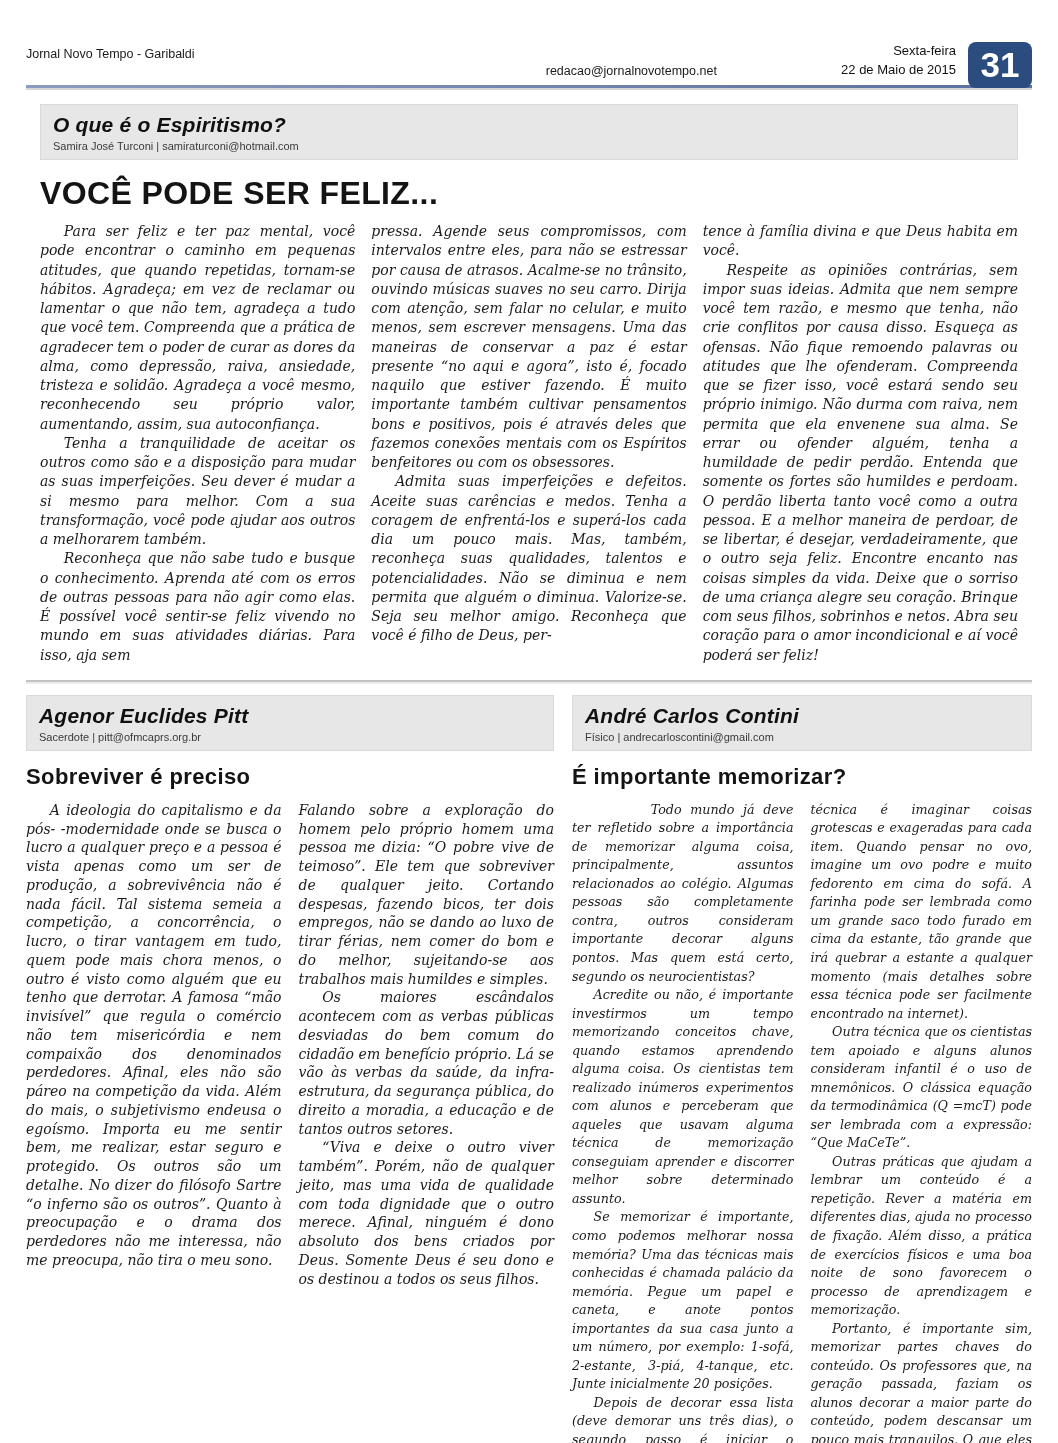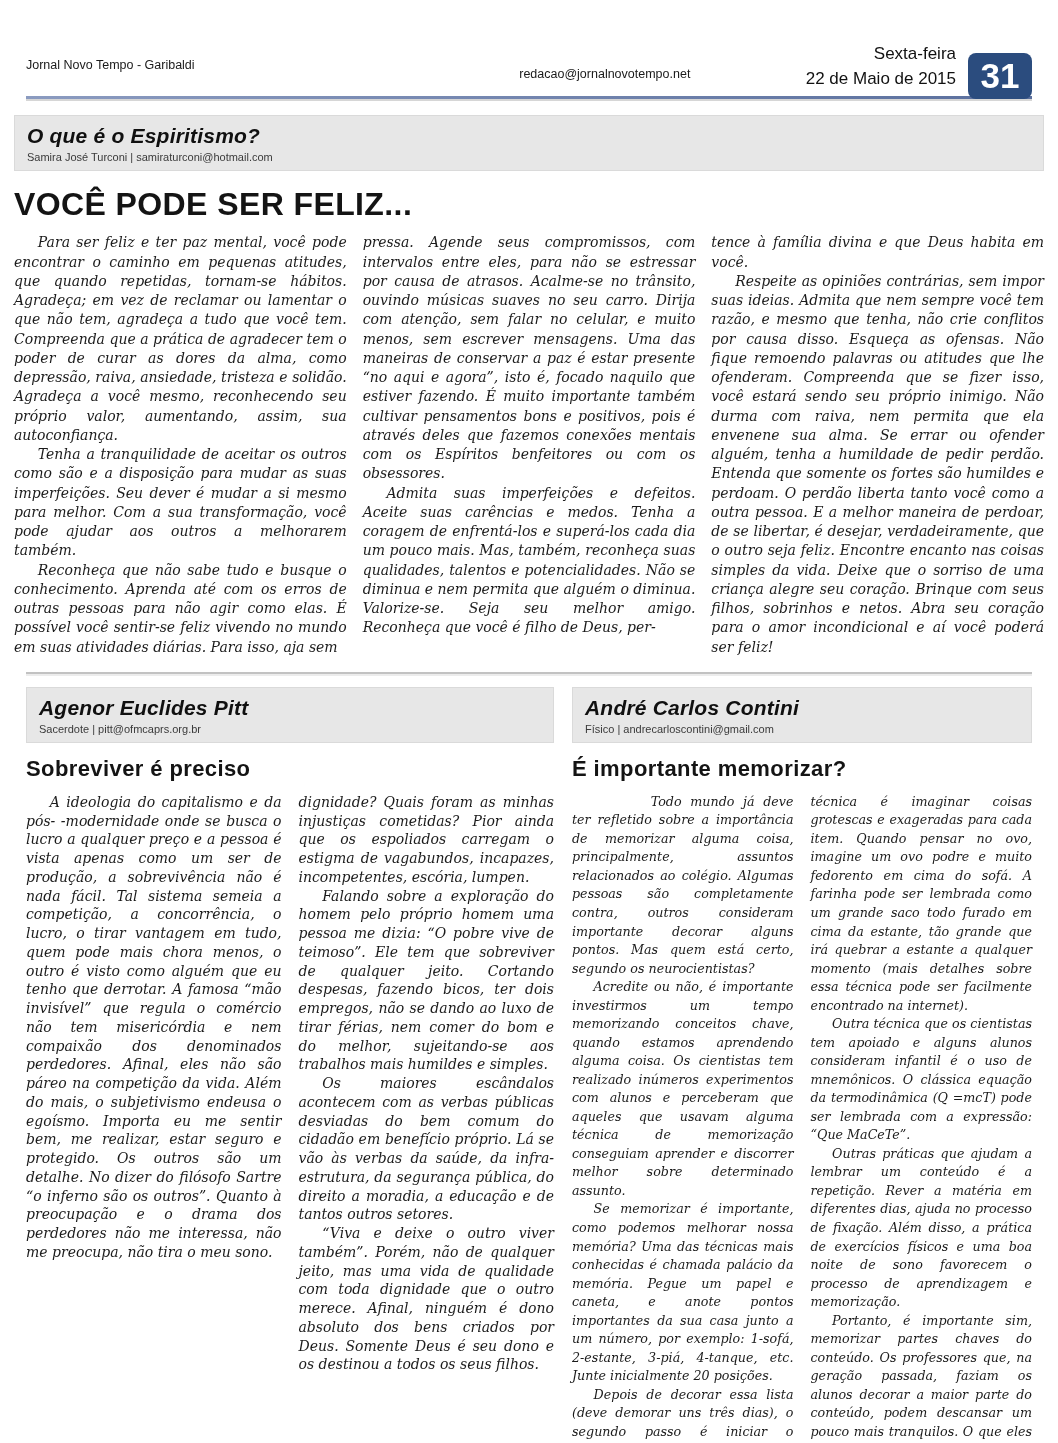--- a/index.html
+++ b/index.html
@@ -7,41 +7,41 @@
     --ad-green:#1ea35a; --ad-blue:#1f8ad0; --brand-green:#2e8b34;
   }
   *{box-sizing:border-box;}
   html,body{margin:0;padding:0;background:#ffffff;}
   .page{width:1058px;height:1443px;background:#fff;position:relative;overflow:hidden;
         font-family:"Liberation Sans",sans-serif;color:#1c1c1c;}
 
   
   .masthead{margin:0 26px;padding-top:42px;display:flex;align-items:flex-end;gap:12px;}
   .mast-pub{flex:1;font-size:12.5px;color:#1a1a1a;padding-bottom:24px;}
-  .mast-mail{flex:1;text-align:center;font-size:12.5px;color:#1a1a1a;padding-bottom:15px;margin-top:19px;}
-  .mast-date{text-align:right;font-size:17px;line-height:1.45;color:#111;padding-bottom:5px;}
+  .mast-mail{flex:1;text-align:center;font-size:12.5px;color:#1a1a1a;padding-bottom:7px;margin-top:19px;}
+  .mast-date{text-align:right;font-size:13px;line-height:1.45;color:#111;padding-bottom:5px;}
   .page-badge{width:64px;height:46px;background:var(--badge-navy);color:#fff;
               display:flex;align-items:center;justify-content:center;
               font-size:35px;font-weight:bold;margin-bottom:-3px;border-radius:8px;}
   .rule-blue{margin:0 26px;height:3px;background:linear-gradient(90deg,#8b9bc0,var(--rule-blue));
              box-shadow:0 2px 0 #d6d6d6;}
 
   
   .kicker-box{background:#e7e7e7;border:1px solid #dadada;padding:8px 12px 7px;}
   .kicker-title{font-size:21px;font-weight:bold;font-style:italic;color:#101010;letter-spacing:.2px;}
   .kicker-byline{font-size:11px;color:#3a3a3a;margin-top:3px;}
   .headline{font-weight:bold;color:#141414;letter-spacing:.4px;}
   .body-col{flex:1;text-align:justify;font-family:"DejaVu Serif",serif;font-style:italic;color:#1b1b1b;}
   .body-col p{margin:0;text-indent:1.7em;}
   .body-col.cont p:first-child{text-indent:0;}
   .body-col.deep p:first-child{text-indent:6.2em;}
   .rule-gray{height:2px;background:#c2c2c2;box-shadow:0 2px 0 #ececec;}
 
   
-  .sec-espiritismo{margin:16px 14px 0;}
+  .sec-espiritismo{margin:16px 40px 0;}
   .sec-espiritismo .headline{font-size:32px;margin:15px 0 10px;}
   .cols3{display:flex;gap:16px;}
   .cols3 .body-col{font-size:14px;line-height:1.375;}
   .rule-a1{margin:15px 26px 13px;}
 
   
   .articles-row{margin:0 26px;display:flex;gap:18px;align-items:flex-start;}
   .art-sobreviver{width:528px;flex:none;}
   .art-memorizar{flex:1;}
   .articles-row .headline{font-size:22px;margin:13px 0 11px;}
@@ -95,21 +95,20 @@
       <div class="kicker-box">
         <div class="kicker-title">Agenor Euclides Pitt</div>
         <div class="kicker-byline">Sacerdote  |  pitt@ofmcaprs.org.br</div>
       </div>
       <div class="headline">Sobreviver é preciso</div>
       <div class="cols2">
         <div class="body-col">
             <p>A ideologia do capitalismo e da pós- -modernidade onde se busca o lucro a qualquer preço e a pessoa é vista apenas como um ser de produção, a sobrevivência não é nada fácil. Tal sistema semeia a competição, a concorrência, o lucro, o tirar vantagem em tudo, quem pode mais chora menos, o outro é visto como alguém que eu tenho que derrotar. A famosa “mão invisível” que regula o comércio não tem misericórdia e nem compaixão dos denominados perdedores. Afinal, eles não são páreo na competição da vida. Além do mais, o subjetivismo endeusa o egoísmo. Importa eu me sentir bem, me realizar, estar seguro e protegido. Os outros são um detalhe. No dizer do filósofo Sartre “o inferno são os outros”. Quanto à preocupação e o drama dos perdedores não me interessa, não me preocupa, não tira o meu sono.</p>
           </div>
         <div class="body-col cont">
-            <p>dignidade? Quais foram as minhas injustiças cometidas? Pior ainda que os espoliados carregam o estigma de vagabundos, incapazes, incompetentes, escória, lumpen.</p>
             <p>Falando sobre a exploração do homem pelo próprio homem uma pessoa me dizia: “O pobre vive de teimoso”. Ele tem que sobreviver de qualquer jeito. Cortando despesas, fazendo bicos, ter dois empregos, não se dando ao luxo de tirar férias, nem comer do bom e do melhor, sujeitando-se aos trabalhos mais humildes e simples.</p>
             <p>Os maiores escândalos acontecem com as verbas públicas desviadas do bem comum do cidadão em benefício próprio. Lá se vão às verbas da saúde, da infra-estrutura, da segurança pública, do direito a moradia, a educação e de tantos outros setores.</p>
             <p>“Viva e deixe o outro viver também”. Porém, não de qualquer jeito, mas uma vida de qualidade com toda dignidade que o outro merece. Afinal, ninguém é dono absoluto dos bens criados por Deus. Somente Deus é seu dono e os destinou a todos os seus filhos.</p>
           </div>
       </div>
     </div>
 
     <div class="art-memorizar">
       <div class="kicker-box">
         <div class="kicker-title">André Carlos Contini</div>

